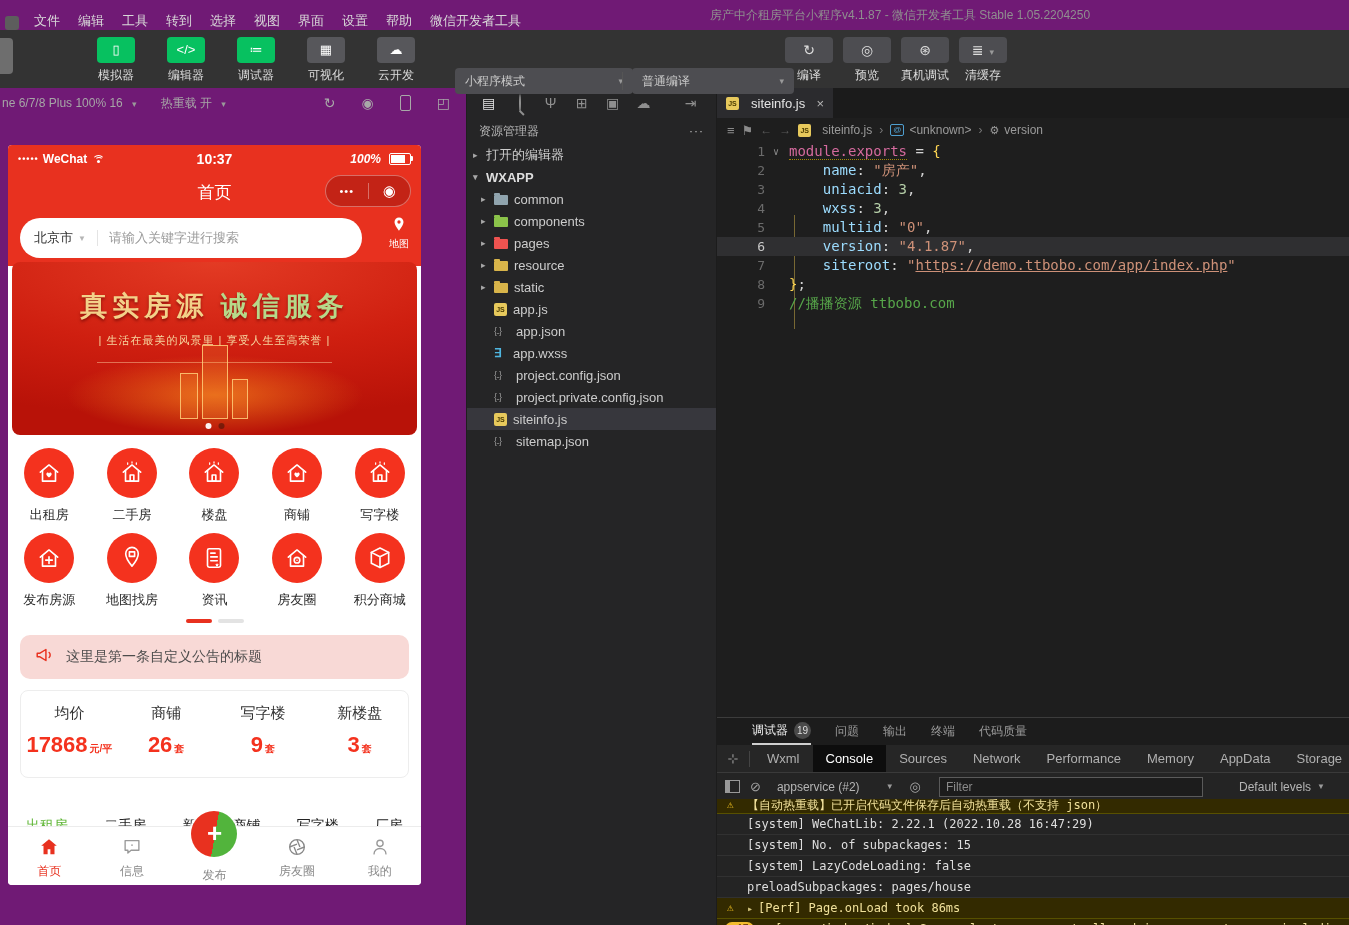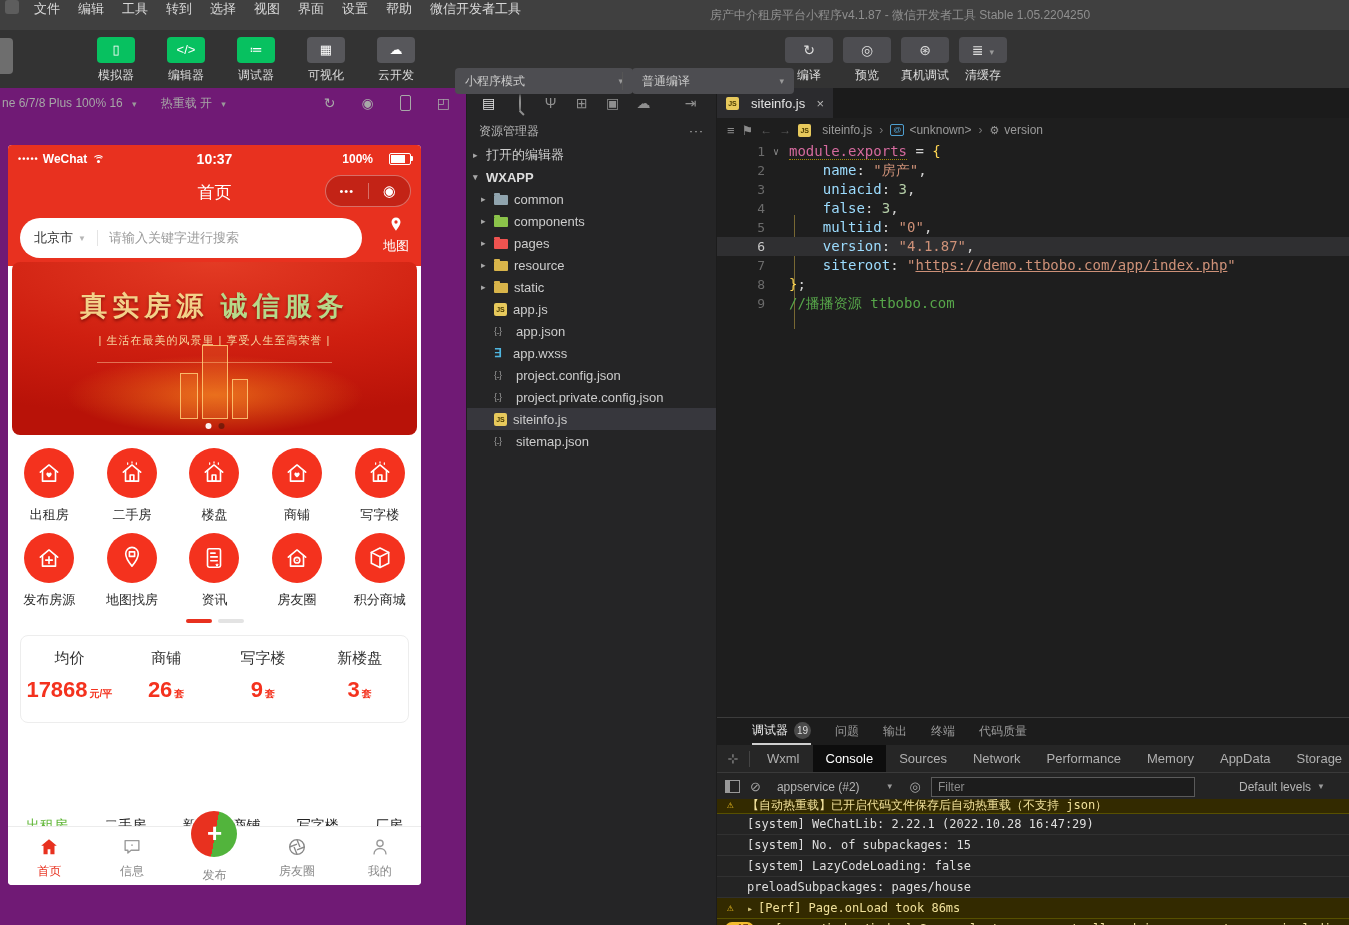--- a/index.html
+++ b/index.html
@@ -2,22 +2,22 @@
 <html style="--wechat-green: #07c160; --theme-red: #e8311f; --icon-red: #f4321e; --warn-bg: #332a00; --accent-yellow: #f3bd2e;"><head>
 <meta charset="utf-8">
 <style>
   html,body{margin:0;padding:0;background:#2b2b2b;}
   body{width:1349px;height:925px;overflow:hidden;font-family:"Liberation Sans",sans-serif;
        -webkit-font-smoothing:antialiased;position:relative;}
   .app{position:absolute;inset:0;}
   .caret{color:#9a9a9a;font-size:9px;margin-left:6px;}
 
   
-  .menubar{position:absolute;left:0;top:0;width:100%;height:30px;background:#404040;
-           display:flex;align-items:flex-start;color:#d8d8d8;font-size:13px;z-index:20;}
+  .menubar{position:absolute;left:0;top:0;width:100%;height:30px;background:#701a75;
+           display:flex;align-items:flex-end;color:#d8d8d8;font-size:13px;z-index:20;}
   .logo{width:14px;height:14px;margin:0 6px 0 5px;background:#5d5d5d;border-radius:3px;flex:none;}
   .menu-items{display:flex;}
   .menu-item{padding:0 9px;cursor:default;}
   .window-title{position:absolute;left:710px;top:0;height:30px;line-height:30px;
                 color:#8f8f8f;font-size:12px;white-space:nowrap;}
 
   
   .toolbar{position:absolute;left:0;top:30px;width:100%;height:58px;background:#333333;z-index:19;}
   .avatar-stub{position:absolute;left:0;top:8px;width:13px;height:36px;background:#6e6e6e;border-radius:0 4px 4px 0;}
   .tb-buttons{position:absolute;left:88px;top:7px;display:flex;gap:14px;}
@@ -52,39 +52,39 @@
   .ph-header{position:absolute;left:0;top:0;width:100%;height:121px;background:var(--theme-red,#e8311f);color:#fff;}
   .ph-status{position:relative;height:28px;display:flex;align-items:center;padding:0 10px;font-size:12px;font-weight:bold;}
   .ph-left{display:flex;align-items:center;gap:4px;}
   .sig{letter-spacing:1px;font-size:9px;}
   .wifi{position:relative;width:14px;height:11px;}
   .wifi i{position:absolute;border:1.5px solid #fff;border-color:#fff transparent transparent transparent;border-radius:50%;}
   .wifi .w1{width:11px;height:11px;left:1px;top:1px;}
   .wifi .w2{width:6px;height:6px;left:3.5px;top:3.5px;}
   .wifi .w3{width:3px;height:3px;left:5.5px;top:6px;background:#fff;border:none;border-radius:50%;}
   .ph-time{position:absolute;left:0;right:0;text-align:center;font-size:14px;font-weight:bold;}
-  .ph-right{margin-left:auto;display:flex;align-items:center;gap:16px;font-size:12px;}
+  .ph-right{margin-left:auto;display:flex;align-items:center;gap:8px;font-size:12px;font-style:italic;}
   .batt{width:20px;height:10px;border:1px solid #fff;border-radius:2px;position:relative;}
   .batt::before{content:"";position:absolute;left:1px;top:1px;bottom:1px;width:14px;background:#fff;}
   .batt::after{content:"";position:absolute;right:-3px;top:2px;width:2px;height:5px;background:#fff;border-radius:0 1px 1px 0;}
   .ph-nav{position:relative;height:40px;}
   .ph-title{position:absolute;left:0;right:0;top:8px;text-align:center;font-size:17px;}
   .capsule{position:absolute;right:10px;top:2px;width:84px;height:30px;border:1px solid rgba(255,255,255,.35);
            background:rgba(150,20,10,.45);border-radius:16px;display:flex;align-items:center;}
   .cap-dots{flex:1;text-align:center;font-size:11px;letter-spacing:1px;}
   .cap-div{width:1px;height:16px;background:rgba(255,255,255,.35);}
   .cap-target{flex:1;text-align:center;font-size:15px;}
   .ph-search{position:relative;height:53px;}
   .search-box{position:absolute;left:12px;top:5px;width:342px;height:40px;background:#fff;border-radius:20px;
               display:flex;align-items:center;padding:0 14px;font-size:13px;color:#333;box-sizing:border-box;}
   .city-caret{color:#b5b5b5;font-size:8px;margin-left:5px;}
   .sdiv{width:1px;height:16px;background:#e4e4e4;margin:0 11px;}
   .ph-placeholder{color:#9b9b9b;}
   .map-entry{position:absolute;right:12px;top:3px;text-align:center;color:#fff;}
-  .map-lb{font-size:13px;margin-top:-1px;}
+  .map-lb{font-size:10px;margin-top:-1px;}
 
   .banner{position:absolute;left:4px;top:117px;width:405px;height:173px;border-radius:8px;overflow:hidden;
           background:radial-gradient(120% 90% at 50% 0%, #e33b24 0%, #cf1f10 55%, #b81208 100%);
           text-align:center;color:#fff;}
   .bn-title{margin-top:26px;font-size:27px;font-weight:bold;letter-spacing:5px;
             text-shadow:0 2px 3px rgba(90,0,0,.6);}
   .bn-a{color:#f3d189;}
   .bn-b{color:#b6d98a;}
   .bn-sub{margin-top:9px;font-size:11px;color:#f6d7a0;letter-spacing:1px;}
   .bn-rule{margin:14px auto 0;width:58%;border-top:1px solid rgba(255,220,170,.45);}
@@ -202,21 +202,21 @@
   .dtab.active{background:#0d0d0d;color:#fff;}
   .con-toolbar{height:27px;display:flex;align-items:center;gap:10px;padding-left:8px;
                border-bottom:1px solid #3a3a3a;color:#b5b5b5;font-size:12px;}
   .dock{width:13px;height:11px;border:1px solid #999;position:relative;flex:none;}
   .dock::after{content:"";position:absolute;left:0;top:0;bottom:0;width:4px;background:#999;}
   .ct-ic{font-size:13px;color:#a5a5a5;}
   .ctx{display:flex;align-items:center;margin-left:6px;}
   .ctx .caret{margin-left:26px;font-size:8px;}
   .eye-ic{font-size:13px;color:#a5a5a5;margin-left:6px;}
   .filter{width:250px;height:18px;background:#1c1c1c;border:1px solid #5a5a5a;color:#ccc;font-size:12px;
-          padding:0 6px;margin-left:0;font-family:"Liberation Sans",sans-serif;}
+          padding:0 6px;margin-left:8px;font-family:"Liberation Sans",sans-serif;}
   .filter::placeholder{color:#8a8a8a;}
   .levels{margin-left:auto;margin-right:24px;display:flex;align-items:center;}
   .levels .caret{font-size:8px;}
   .con-rows{position:absolute;left:0;right:0;top:81px;bottom:0;overflow:hidden;
             font-family:"DejaVu Sans Mono","Liberation Mono",monospace;font-size:12px;color:#dedede;}
   .crow{height:20px;line-height:20px;border-bottom:1px solid #313131;padding-left:30px;position:relative;
         white-space:nowrap;overflow:hidden;}
   .crow.warn{background:var(--warn-bg,#332a00);border-color:#575000;color:#f0e09a;}
   .crow.clip{height:14px;line-height:12px;}
   .wicon{position:absolute;left:10px;color:#f3c21e;font-size:11px;}
@@ -483,20 +483,27 @@
                     <path d="M4 6.8 L12 10.8 L20 6.8 M12 10.8 V20.8"></path>
                   </svg>
                 </div>
                 <div class="g-lb">积分商城</div>
               </div>
             </div>
           <div class="pager">
               <span class="bar on"></span>
               <span class="bar"></span>
             </div>
+          <div class="notice">
+            <span class="mega" id="mega-icon"><svg viewBox="0 0 24 24" width="22" height="22" fill="none" stroke="#e8311f" stroke-width="1.6" stroke-linejoin="round">
+                  <path d="M3.5 10 V14 H6.5 L13 18 V6 L6.5 10 Z"></path>
+                  <path d="M16.5 9.2 C18 10.5 18 13.5 16.5 14.8" stroke-linecap="round"></path>
+                </svg></span>
+            <span class="notice-tx">这里是第一条自定义公告的标题</span>
+          </div>
           <div class="stats" id="stats">
               <div class="st">
                 <div class="st-l">均价</div>
                 <div class="st-v">17868<span class="st-u">元/平</span></div>
               </div>
               <div class="st">
                 <div class="st-l">商铺</div>
                 <div class="st-v">26<span class="st-u">套</span></div>
               </div>
               <div class="st">
@@ -677,21 +684,21 @@
           <div class="cline">
             <span class="lnum">2</span>
             <span class="ctext"><span class="tk-pl">    </span><span class="tk-prop">name</span><span class="tk-pl">: </span><span class="tk-str">"房产"</span><span class="tk-pl">,</span></span>
           </div>
           <div class="cline">
             <span class="lnum">3</span>
             <span class="ctext"><span class="tk-pl">    </span><span class="tk-prop">uniacid</span><span class="tk-pl">: </span><span class="tk-num">3</span><span class="tk-pl">,</span></span>
           </div>
           <div class="cline">
             <span class="lnum">4</span>
-            <span class="ctext"><span class="tk-pl">    </span><span class="tk-prop">false</span><span class="tk-pl">: </span><span class="tk-num">3</span><span class="tk-pl">,</span></span>
+            <span class="ctext"><span class="tk-pl">    </span><span class="tk-prop">wxss</span><span class="tk-pl">: </span><span class="tk-num">3</span><span class="tk-pl">,</span></span>
           </div>
           <div class="cline">
             <span class="lnum">5</span>
             <span class="ctext"><span class="tk-pl">    </span><span class="tk-prop">multiid</span><span class="tk-pl">: </span><span class="tk-str">"0"</span><span class="tk-pl">,</span></span>
           </div>
           <div class="cline current">
             <span class="lnum">6</span>
             <span class="ctext"><span class="tk-pl">    </span><span class="tk-prop">version</span><span class="tk-pl">: </span><span class="tk-str">"4.1.87"</span><span class="tk-pl">,</span></span>
           </div>
           <div class="cline">

